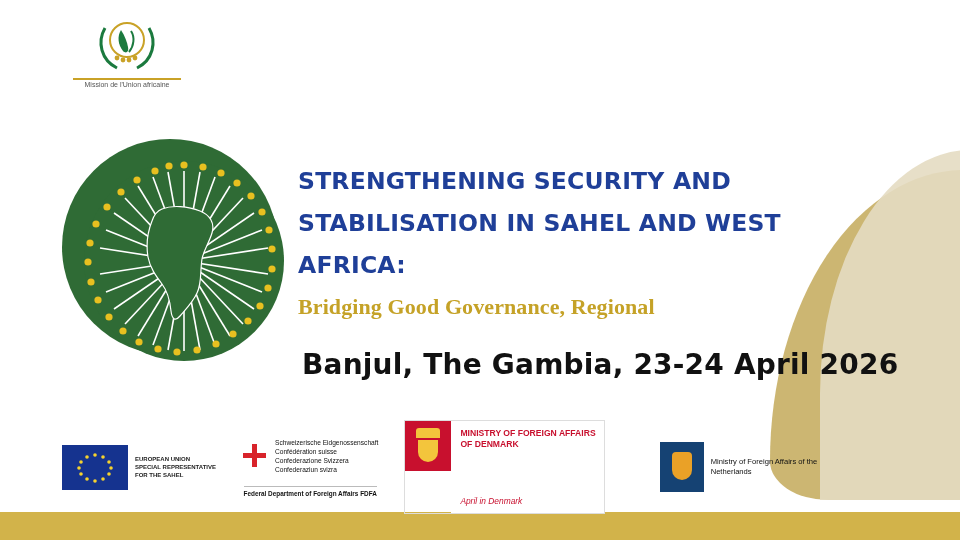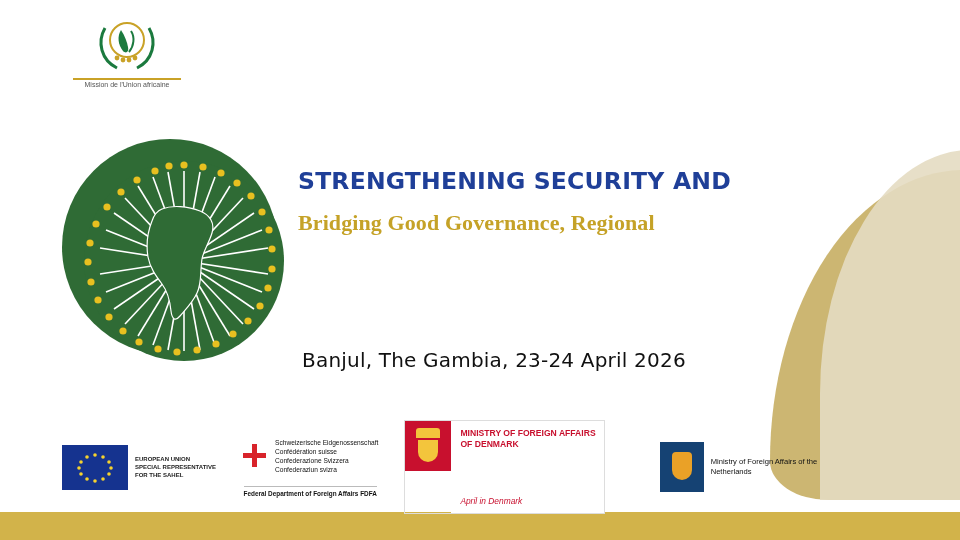--- a/index.html
+++ b/index.html
@@ -170,22 +170,22 @@
     line-height: 42px;
     color: #c5a227;
     letter-spacing: 0.1px;
   }
   .event-line {
     position: absolute;
     left: 302px;
     top: 348px;
     width: 600px;
     font-family: "DejaVu Sans", sans-serif;
-    font-weight: normal;
-    font-size: 20px;
+    font-weight: bold;
+    font-size: 28px;
     color: #111111;
     letter-spacing: 0.2px;
   }
 
   
   .partners {
     position: absolute;
     left: 62px;
     top: 432px;
     width: 760px;
@@ -425,20 +425,21 @@
         <circle cx="45" cy="39" r="3.6"></circle>
           <circle cx="61" cy="27" r="3.6"></circle>
         <circle cx="79" cy="18" r="3.6"></circle>
           <circle cx="93" cy="13" r="3.6"></circle>
       </g>
     </svg>
   </div>
 
   <div class="title-block">
     <div class="title-main">STRENGTHENING SECURITY AND</div>
+    <div class="title-main">STABILISATION IN SAHEL AND WEST AFRICA:</div>
     <div class="title-sub">Bridging Good Governance, Regional</div>
   </div>
 
   <div class="event-line">Banjul, The Gambia, 23-24 April 2026</div>
 
   <div class="partners">
 
     <div class="partner">
       <div class="eu-flag">
         <svg width="66" height="45" viewBox="0 0 66 45">

